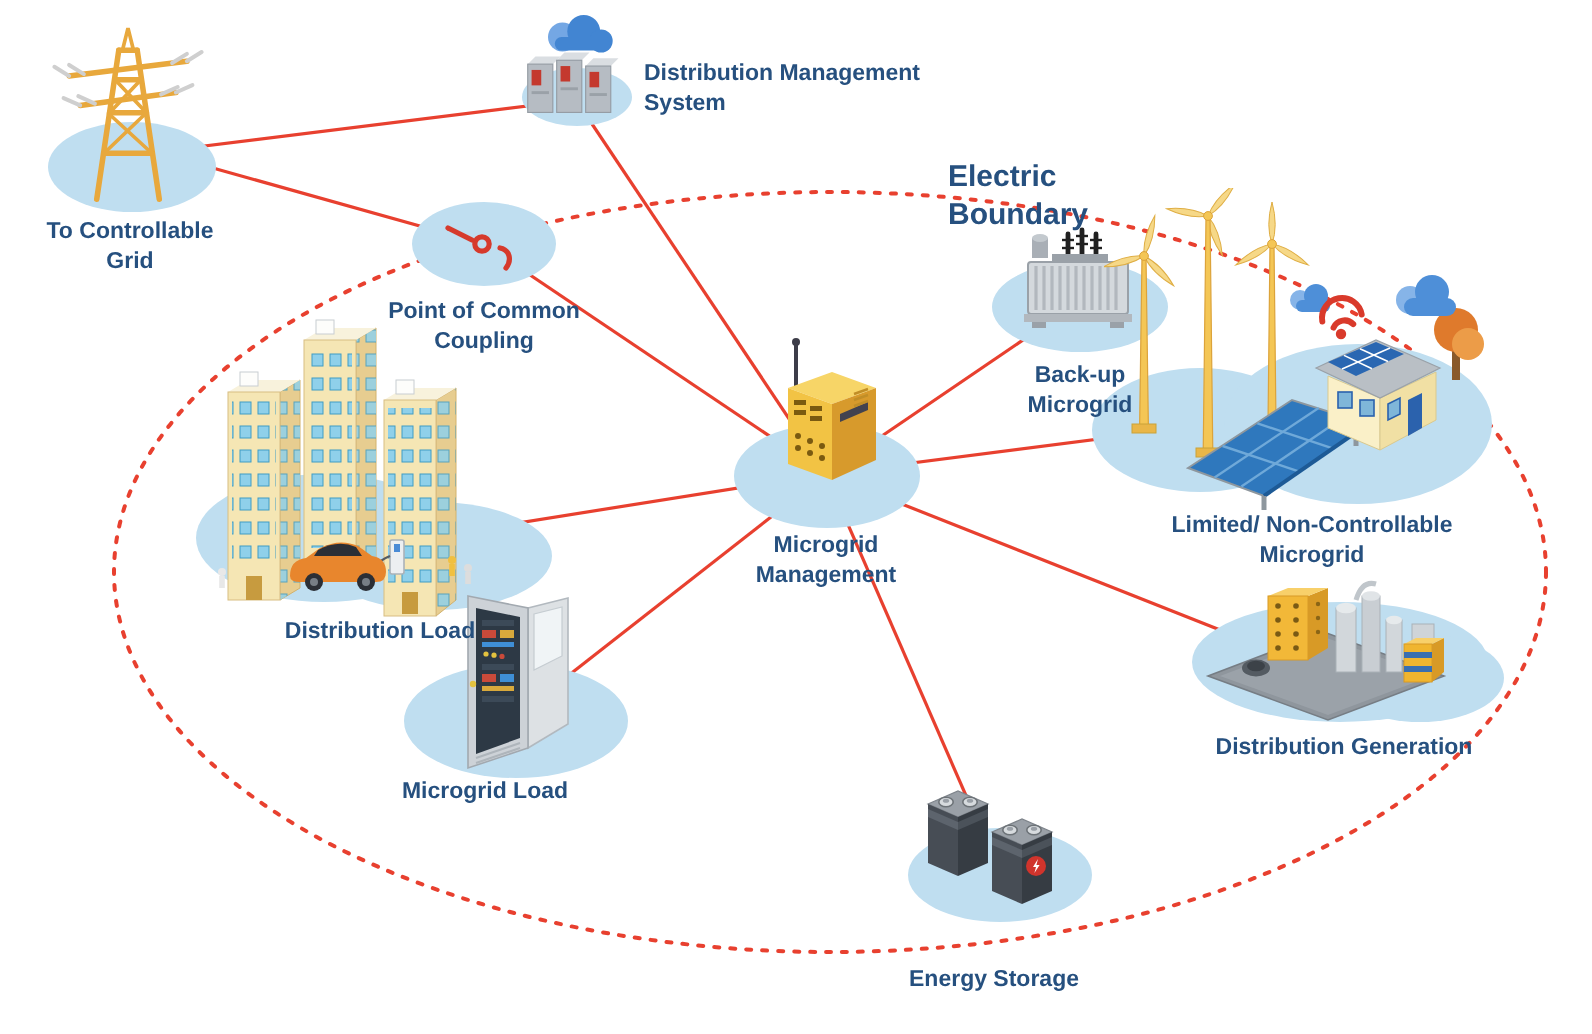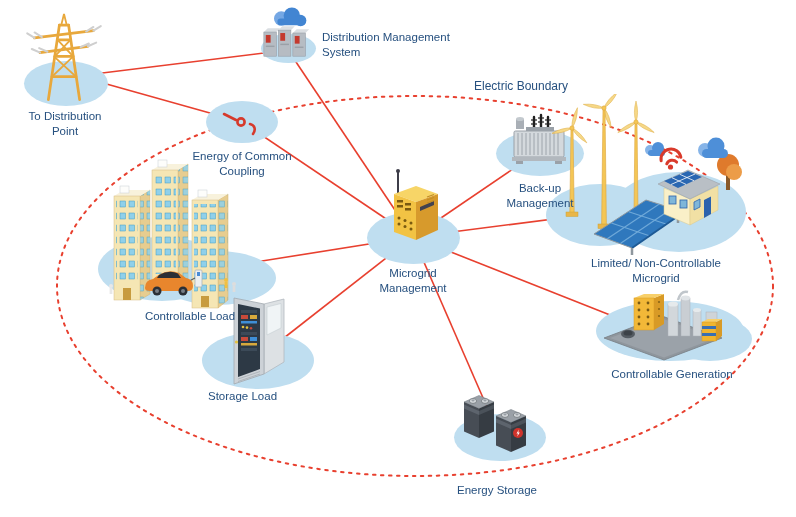--- a/index.html
+++ b/index.html
@@ -2,24 +2,24 @@
 <html><head>
 <meta charset="utf-8">
 <style>
   html,body{margin:0;padding:0;background:#fff;}
   .canvas{position:relative;width:796px;height:517px;background:#fff;overflow:hidden;
           font-family:"Liberation Sans",sans-serif;}
   .wires{position:absolute;left:0;top:0;z-index:1;}
   .node{position:absolute;left:0;top:0;width:0;height:0;}
   .pad{position:absolute;border-radius:50%;background:#bfdef0;z-index:2;}
   .icon{position:absolute;z-index:3;}
-  .lbl{position:absolute;z-index:4;color:#26507f;font-weight:400;font-size:11.5px;
+  .lbl{position:absolute;z-index:4;color:#26507f;font-weight:700;font-size:11.5px;
        line-height:1.28;text-align:center;}
   .lbl.left{text-align:left;}
-  .lbl.small{font-size:12px;}
+  .lbl.small{font-size:15px;}
 </style>
 </head>
 <body>
 
 <div class="canvas">
 
   <svg class="wires" width="796" height="517" viewBox="0 0 796 517">
     <g id="lines-group">
         <line x1="78" y1="76" x2="288" y2="50" stroke="#e8402f" stroke-width="1.6"></line>
         <line x1="78" y1="76" x2="242" y2="122" stroke="#e8402f" stroke-width="1.6"></line>
@@ -50,21 +50,21 @@
         <path d="M37,76 L60,54 M63,76 L39,54 M40,54 L57,36 M60,54 L43,36"></path>
         <path d="M47,20 L50,8 L53,20"></path>
       </g>
       <g stroke="#cfcfcf" stroke-width="2.2" stroke-linecap="round">
         <path d="M18,34 l-8,-5 M26,33 l-8,-5"></path>
           <path d="M82,26 l8,-5 M74,27 l8,-5"></path>
         <path d="M24,50 l-9,-4 M32,49 l-9,-4"></path>
           <path d="M76,43 l9,-4 M68,44 l9,-4"></path>
       </g>
     </svg>
-    <div class="lbl" style="left:15px;top:109px;width:100px">To Distribution Point</div>
+    <div class="lbl" style="left:15px;top:109px;width:100px">To Controllable Grid</div>
   </div>
 
   <div class="node">
     <div class="pad" style="left:261px;top:34px;width:55px;height:29px"></div>
     <svg class="icon" style="left:258px;top:6px" width="60" height="56" viewBox="0 0 62 58">
       <circle cx="24" cy="13" r="7.5" fill="#74a7e4"></circle>
       <circle cx="35" cy="10" r="8.5" fill="#4285d2"></circle>
       <circle cx="44" cy="15" r="6" fill="#4285d2"></circle>
       <rect x="20" y="13" width="29" height="7" rx="3.5" fill="#4285d2"></rect>
       <polygon points="6,27 10,23 23,23 19,27" fill="#dadee2"></polygon>
@@ -85,21 +85,21 @@
 
   <div class="node">
     <div class="pad" style="left:206px;top:101px;width:72px;height:42px"></div>
     <svg class="icon" style="left:210px;top:104px" width="64" height="36" viewBox="0 0 64 36">
       <g stroke="#d63a2c" fill="none" stroke-width="2.6" stroke-linecap="round">
         <path d="M14,10 L26,16"></path>
           <circle cx="31" cy="18" r="3.6"></circle>
         <path d="M40,20 C45,21 46,26 43,30"></path>
       </g>
     </svg>
-    <div class="lbl" style="left:177px;top:149px;width:130px">Energy of Common Coupling</div>
+    <div class="lbl" style="left:177px;top:149px;width:130px">Point of Common Coupling</div>
   </div>
 
   <div class="lbl left small" style="left:474px;top:79px;width:110px;z-index:4">Electric Boundary</div>
 
   <div class="node">
     <div class="pad" style="left:496px;top:131px;width:88px;height:45px"></div>
     <svg class="icon" style="left:506px;top:112px" width="66" height="54" viewBox="0 0 66 54">
       <g stroke="#202020" stroke-width="2.4" stroke-linecap="round">
         <line x1="28" y1="5" x2="28" y2="16"></line>
           <line x1="35" y1="3" x2="35" y2="16"></line>
@@ -127,21 +127,21 @@
         <line x1="36" y1="21" x2="36" y2="43"></line>
           <line x1="40" y1="21" x2="40" y2="43"></line>
         <line x1="44" y1="21" x2="44" y2="43"></line>
           <line x1="48" y1="21" x2="48" y2="43"></line>
         <line x1="52" y1="21" x2="52" y2="43"></line>
       </g>
       <rect x="6" y="45" width="54" height="4" fill="#b2b8be"></rect>
       <rect x="10" y="49" width="7" height="3" fill="#9aa1a8"></rect>
       <rect x="49" y="49" width="7" height="3" fill="#9aa1a8"></rect>
     </svg>
-    <div class="lbl" style="left:500px;top:181px;width:80px">Back-up Management</div>
+    <div class="lbl" style="left:500px;top:181px;width:80px">Back-up Microgrid</div>
   </div>
 
   <div class="node">
     <div class="pad" style="left:546px;top:184px;width:108px;height:62px"></div>
     <div class="pad" style="left:612px;top:172px;width:134px;height:80px"></div>
     <svg class="icon" style="left:552px;top:94px" width="104" height="146" viewBox="0 0 104 146">
       <g fill="#f6d887" stroke="#dfae44" stroke-width="0.5">
         <g transform="translate(20,34)">
           <path d="M0,0 Q3.2,-9 0,-21 Q-3.2,-9 0,0" transform="rotate(15)"></path>
           <path d="M0,0 Q3.2,-9 0,-21 Q-3.2,-9 0,0" transform="rotate(135)"></path>
@@ -301,21 +301,21 @@
       <rect x="55" y="6" width="7" height="17" rx="1" fill="#eceff1" stroke="#aab2b8" stroke-width="0.8"></rect>
       <rect x="57" y="8" width="3" height="4" fill="#4a8bd5"></rect>
       <path d="M55,14 Q50,16 48,19" stroke="#555b62" fill="none" stroke-width="1.2"></path>
       <path d="M5,24 Q5,16 13,15 L20,10 Q30,5 39,9 L46,14 Q53,15 53,22 Q53,27 48,27 L10,27 Q5,27 5,24 Z" fill="#e8862d"></path>
       <path d="M19,11 Q29,5.5 38,9.5 L41,14 L17,14 Z" fill="#2b2f36"></path>
       <circle cx="17" cy="27" r="4.5" fill="#2b2f36"></circle>
         <circle cx="17" cy="27" r="2" fill="#777e86"></circle>
       <circle cx="43" cy="27" r="4.5" fill="#2b2f36"></circle>
         <circle cx="43" cy="27" r="2" fill="#777e86"></circle>
     </svg>
-    <div class="lbl" style="left:120px;top:309px;width:140px">Controllable Load</div>
+    <div class="lbl" style="left:120px;top:309px;width:140px">Distribution Load</div>
   </div>
 
   <div class="node">
     <div class="pad" style="left:202px;top:332px;width:112px;height:57px"></div>
     <svg class="icon" style="left:218px;top:290px" width="76" height="100" viewBox="0 0 76 100">
       <polygon points="46,14 66,9 66,72 46,84" fill="#dde1e4" stroke="#b2b9bf" stroke-width="0.8"></polygon>
       <polygon points="49,17 63,13.5 63,38 49,45" fill="#f0f4f6" stroke="#c5ccd1" stroke-width="0.6"></polygon>
       <polygon points="16,8 46,14 46,84 16,94" fill="#cdd2d7" stroke="#a2a9b0" stroke-width="0.8"></polygon>
       <polygon points="20,14 42,18.5 42,79 20,87" fill="#2d3945"></polygon>
       <rect x="23" y="20" width="16" height="3" fill="#3c4a58"></rect>
@@ -328,21 +328,21 @@
       <rect x="23" y="42" width="16" height="3" fill="#3c4a58"></rect>
       <rect x="23" y="47" width="7" height="4" fill="#c94a3a"></rect>
         <rect x="32" y="47" width="7" height="4" fill="#3f8fd6"></rect>
       <rect x="23" y="53" width="16" height="2.5" fill="#d8a93c"></rect>
       <rect x="23" y="58" width="16" height="3" fill="#3c4a58"></rect>
       <g stroke="#aeb5bb" stroke-width="1">
         <path d="M20,89 L42,81.5 M20,91.5 L42,84"></path>
       </g>
       <circle cx="18.5" cy="52" r="1.6" fill="#e3c23f"></circle>
     </svg>
-    <div class="lbl" style="left:190px;top:389px;width:105px">Storage Load</div>
+    <div class="lbl" style="left:190px;top:389px;width:105px">Microgrid Load</div>
   </div>
 
   <div class="node">
     <div class="pad" style="left:454px;top:414px;width:92px;height:47px"></div>
     <svg class="icon" style="left:458px;top:392px" width="92" height="68" viewBox="0 0 92 68">
 
       <polygon points="6,10 21,3.5 36,10 21,16.5" fill="#9aa0a7" stroke="#7e848b" stroke-width="0.6"></polygon>
       <polygon points="6,10 21,16.5 21,46 6,39.5" fill="#474d55"></polygon>
       <polygon points="6,12.5 21,19 21,23 6,16.5" fill="#5d646d"></polygon>
       <polygon points="21,16.5 36,10 36,39.5 21,46" fill="#363c43"></polygon>
@@ -400,16 +400,16 @@
       <ellipse cx="87.5" cy="22" rx="4.5" ry="2.4" fill="#e0e4e7"></ellipse>
       <rect x="95" y="34" width="8" height="26" fill="#d2d7db" stroke="#aab1b7" stroke-width="0.5"></rect>
       <ellipse cx="99" cy="34" rx="4" ry="2.1" fill="#e6eaec"></ellipse>
       <rect x="108" y="36" width="11" height="9" fill="#cfd4d8" stroke="#aab1b7" stroke-width="0.5"></rect>
       <polygon points="118,46 124,43 124,60 118,65" fill="#d89a26"></polygon>
       <polygon points="104,46 110,43 124,43 118,46" fill="#f8d06a"></polygon>
       <rect x="104" y="46" width="14" height="19" fill="#f0b52f" stroke="#d89a26" stroke-width="0.5"></rect>
       <rect x="104" y="50" width="14" height="3" fill="#3a6fb0"></rect>
       <rect x="104" y="57" width="14" height="3" fill="#3a6fb0"></rect>
     </svg>
-    <div class="lbl" style="left:587px;top:367px;width:170px">Controllable Generation</div>
+    <div class="lbl" style="left:587px;top:367px;width:170px">Distribution Generation</div>
   </div>
 
 </div>
 
 </body></html>

